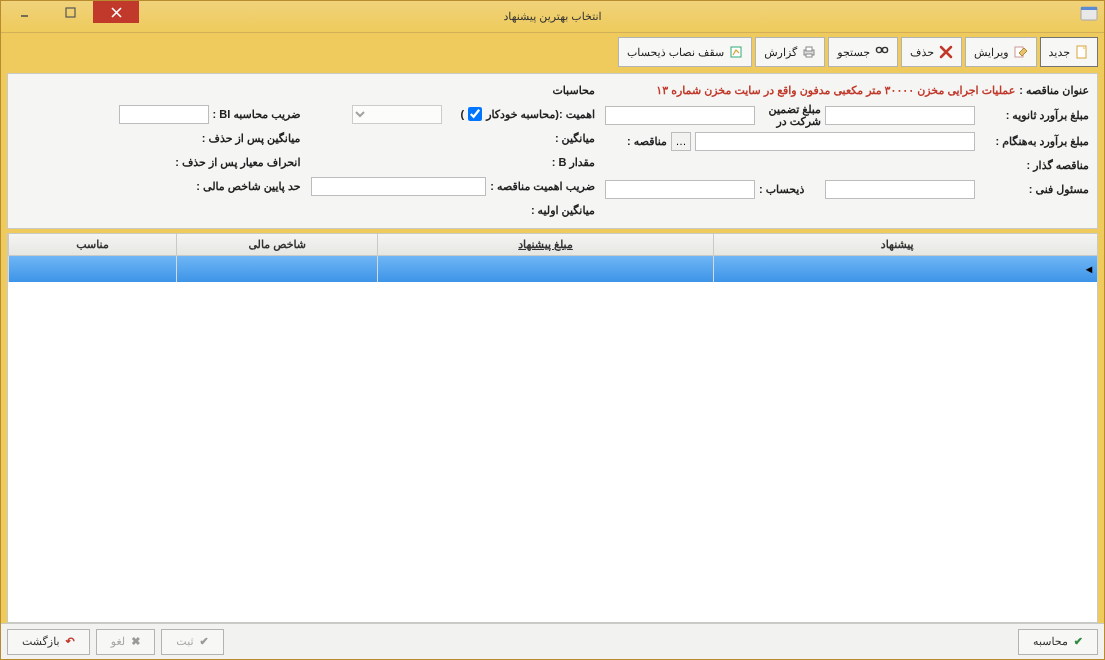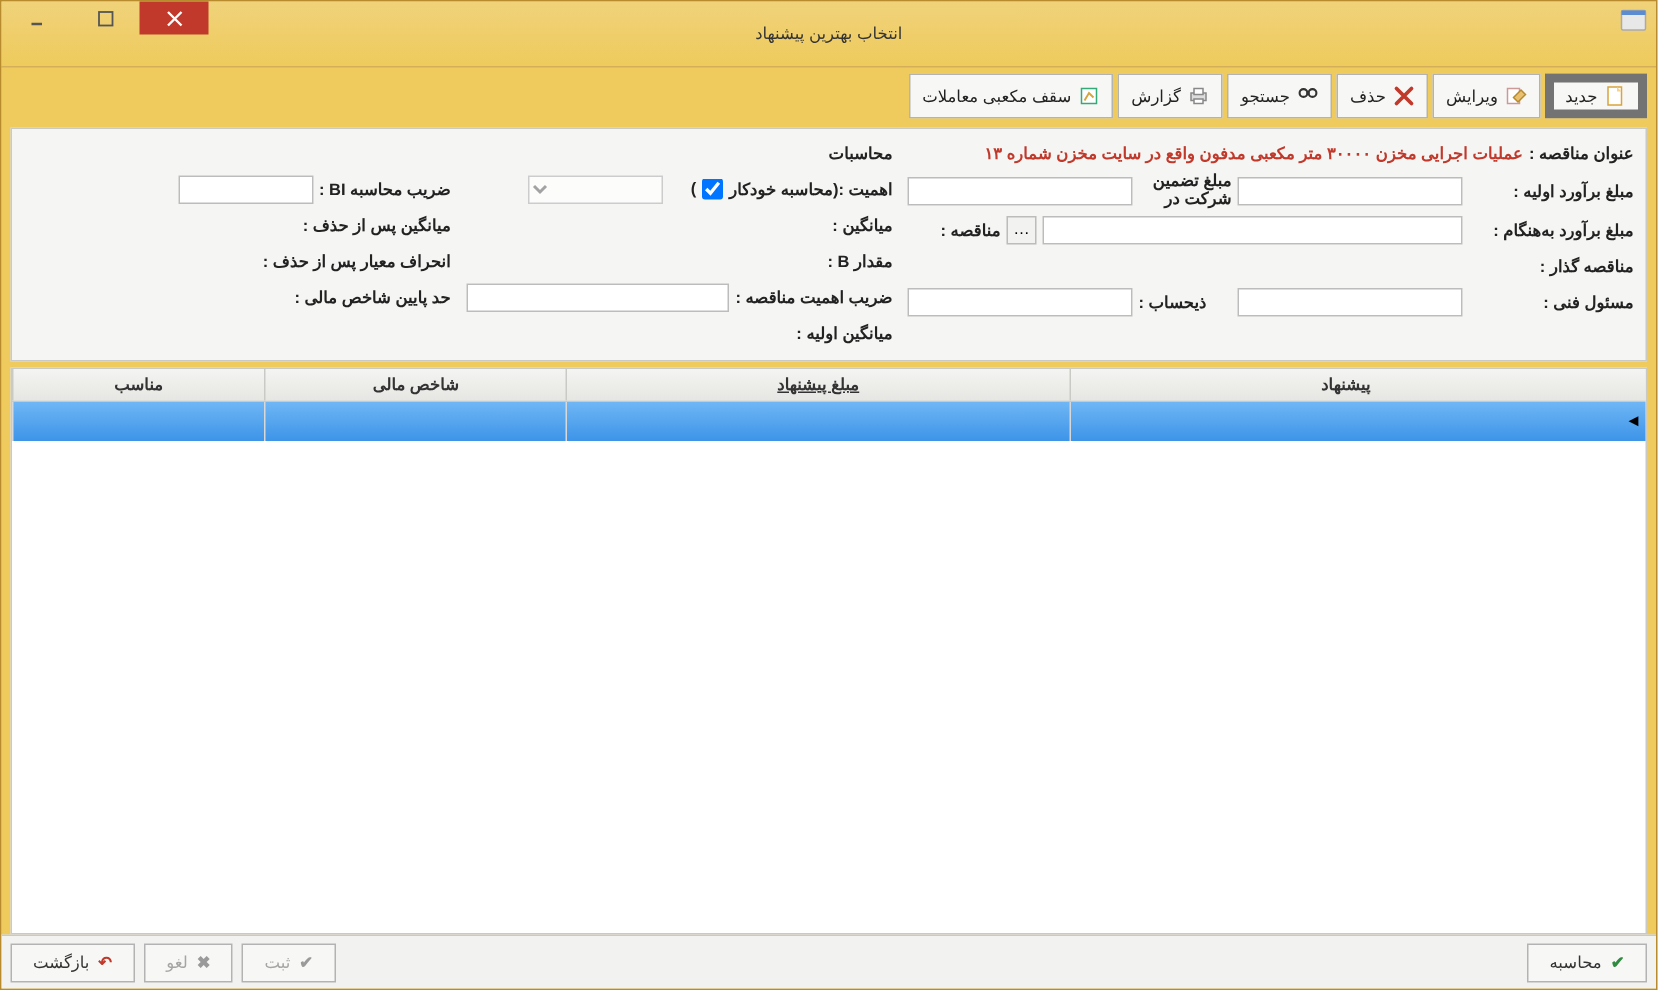--- a/index.html
+++ b/index.html
@@ -1,28 +1,28 @@
 <!DOCTYPE html>
 <html dir="rtl" lang="fa"><head>
 <meta charset="utf-8">
 <style>
 * { box-sizing: border-box; margin: 0; padding: 0; font-family: Tahoma, Arial, sans-serif; font-size: 11px; }
 html, body { width: 1105px; height: 660px; overflow: hidden; background: #eecb5c; }
 .window { width: 100%; height: 100%; display: flex; flex-direction: column; border: 1px solid #b88b2e; }
-.titlebar { height: 44px; background: linear-gradient(#f0d27a,#eecb5c); display: flex; align-items: center; position: relative; border-bottom: 1px solid #d4af5a; }
+.titlebar { height: 32px; background: linear-gradient(#f0d27a,#eecb5c); display: flex; align-items: center; position: relative; border-bottom: 1px solid #d4af5a; }
 .titlebar .title { position: absolute; left: 50%; transform: translateX(-50%); color: #333; }
 .sys-left { position:absolute; left:0; top:0; display:flex; height:22px;}
 .sys-btn { width:46px; height:22px; display:flex;align-items:center;justify-content:center; color:#555; font-weight:bold;}
 .sys-close{ background:#c0392b; color:#fff;}
 .sys-max,.sys-min{ background:transparent;}
 .app-small-icon{position:absolute; right:6px; top:4px; width:18px;height:18px;}
 .toolbar-wrap{ height:34px; background:#eecb5c; padding:4px 6px 0 6px; }
 .toolbar{ height:30px; display:flex; gap:3px; justify-content:flex-start;}
 .tool-btn{ background:#f7f7f5; border:1px solid #b3b3b3; padding:3px 8px; display:flex; align-items:center; gap:5px; cursor:pointer; color:#222;}
-.tool-btn.active{ border:6px solid #737373;}
+.tool-btn.active{ border:1px solid #737373;}
 .tool-btn .ic{ width:14px;height:14px; display:inline-block;}
 .body-area{ flex:1; background:#eecb5c; padding:6px 6px 0 6px; display:flex; flex-direction:column;}
 .form-panel{ background:#f5f5f3; border:1px solid #c9c9c5; padding:6px 8px 8px 8px; display:flex; flex-direction:row; gap:10px;}
 .right-col,.mid-col,.left-col{ display:flex; flex-direction:column; gap:4px;}
 .right-col{ flex:1.3;}
 .mid-col{ flex:1.0;}
 .left-col{ flex:1.0;}
 .row{ display:flex; align-items:center; gap:4px; min-height:20px;}
 .lbl{ color:#222; white-space:nowrap;}
 .lbl.bold{ font-weight:bold;}
@@ -137,35 +137,35 @@
           </span>
         <span>گزارش</span>
       </button>
       <button class="tool-btn">
         <span class="ic">
             <svg width="14" height="14" viewBox="0 0 14 14">
               <rect x="2" y="2" width="10" height="10" fill="#fff" stroke="#3a7"></rect>
               <path d="M4 10 L7 5 L10 8" fill="none" stroke="#d9a43c" stroke-width="1.3"></path>
             </svg>
           </span>
-        <span>سقف مکعبی معاملات</span>
+        <span>سقف نصاب ذیحساب</span>
       </button>
     </div>
   </div>
 
   <div class="body-area">
     <div class="form-panel">
 
       <div class="right-col">
         <div class="row">
           <span class="lbl bold">عنوان مناقصه :</span>
           <span class="val-red">عملیات اجرایی مخزن ۳۰۰۰۰ متر مکعبی مدفون واقع در سایت مخزن شماره ۱۳</span>
         </div>
         <div class="row">
-          <span class="lbl bold" style="width:110px;">مبلغ برآورد اولیه :</span>
+          <span class="lbl bold" style="width:110px;">مبلغ برآورد ثانویه :</span>
           <input class="inp" style="">
           <span class="lbl bold two-line" style="width:62px;">
             <span>مبلغ تضمین</span>
             <span>شرکت در</span>
           </span>
           <input class="inp" style="">
         </div>
         <div class="row">
           <span class="lbl bold" style="width:110px;">مبلغ برآورد به‌هنگام :</span>
           <input class="inp" style="">

